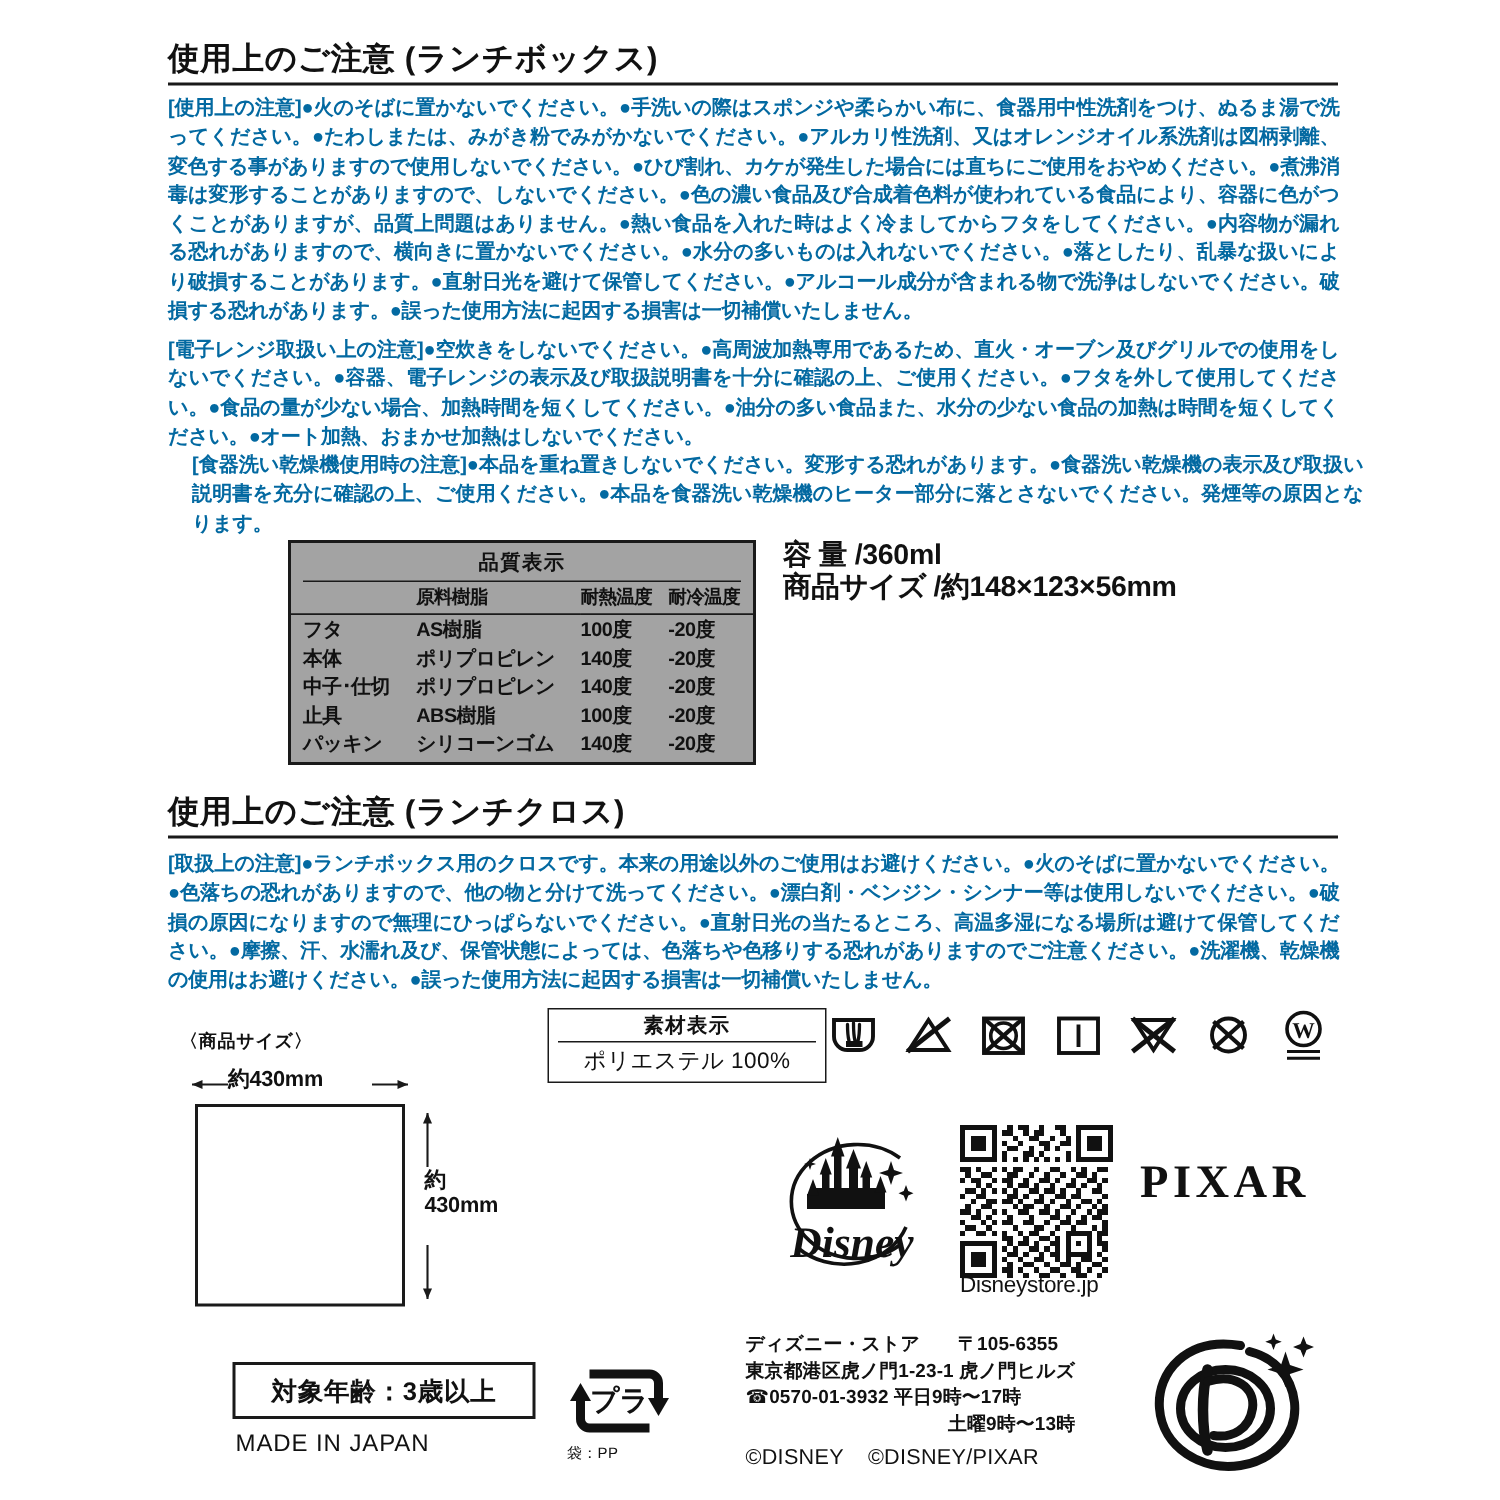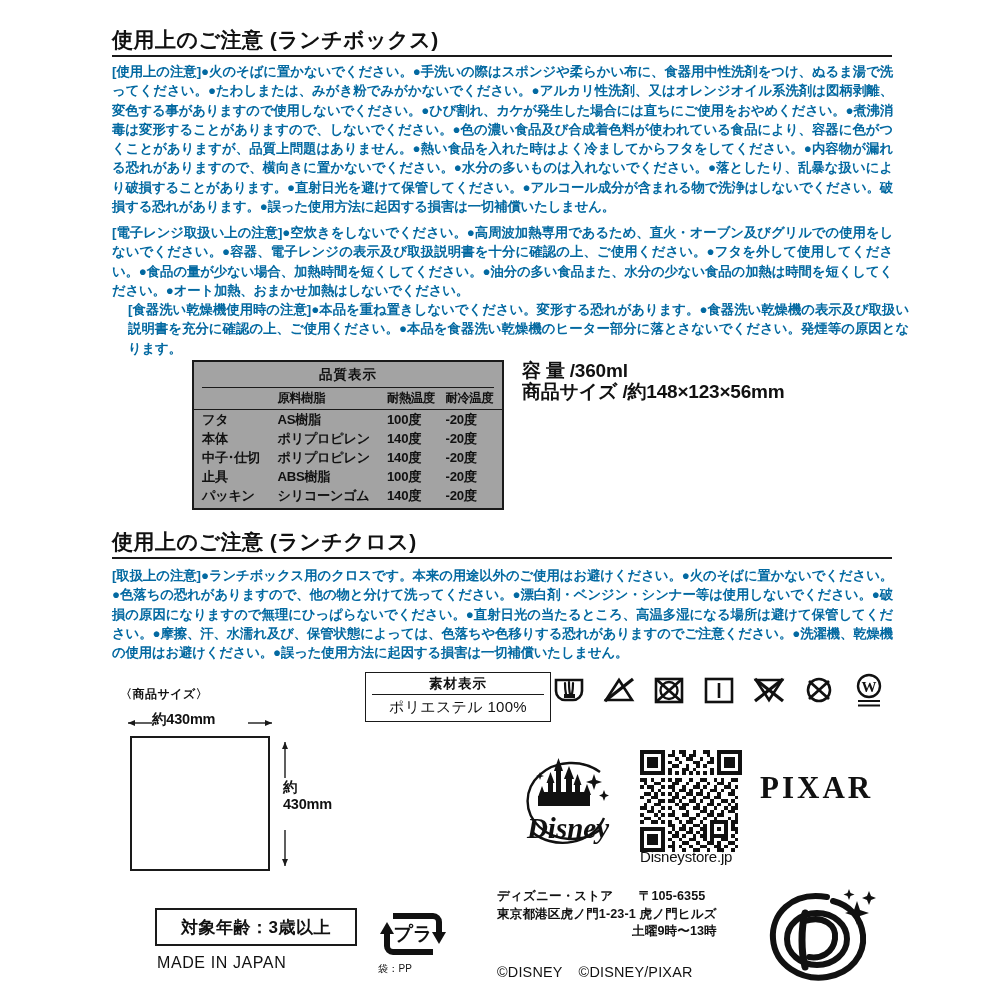--- a/index.html
+++ b/index.html
@@ -744,20 +744,21 @@
     <polygon points="59,42 52,30 66,30" fill="#111"></polygon>
     <path d="M53 50 H13 a6 6 0 0 1 -6 -6 V28" fill="none" stroke="#111" stroke-width="6"></path>
     <polygon points="7,20 0,32 14,32" fill="#111"></polygon>
     <text x="33" y="38" font-family="Liberation Sans, sans-serif" font-size="19" font-weight="700" text-anchor="middle" fill="#111">プラ</text>
   </svg>
   <div class="recycle-label">袋：PP</div>
 
   <div class="company">
     <div>ディズニー・ストア　　〒105-6355</div>
     <div>東京都港区虎ノ門1-23-1 虎ノ門ヒルズ</div>
+    <div>☎0570-01-3932 平日9時〜17時</div>
     <div class="right-al">土曜9時〜13時</div>
   </div>
   <div class="copyright">
     <span>©DISNEY</span><span class="gap"></span><span>©DISNEY/PIXAR</span>
   </div>
 
   <svg class="d-logo" viewBox="0 0 112 100">
 
     <path d="M62 12 C26 6 6 30 8 54 C10 80 36 96 62 92 C86 88 100 70 98 50 C96 32 84 20 68 16" fill="none" stroke="#111" stroke-width="6" stroke-linecap="round"></path>
 

